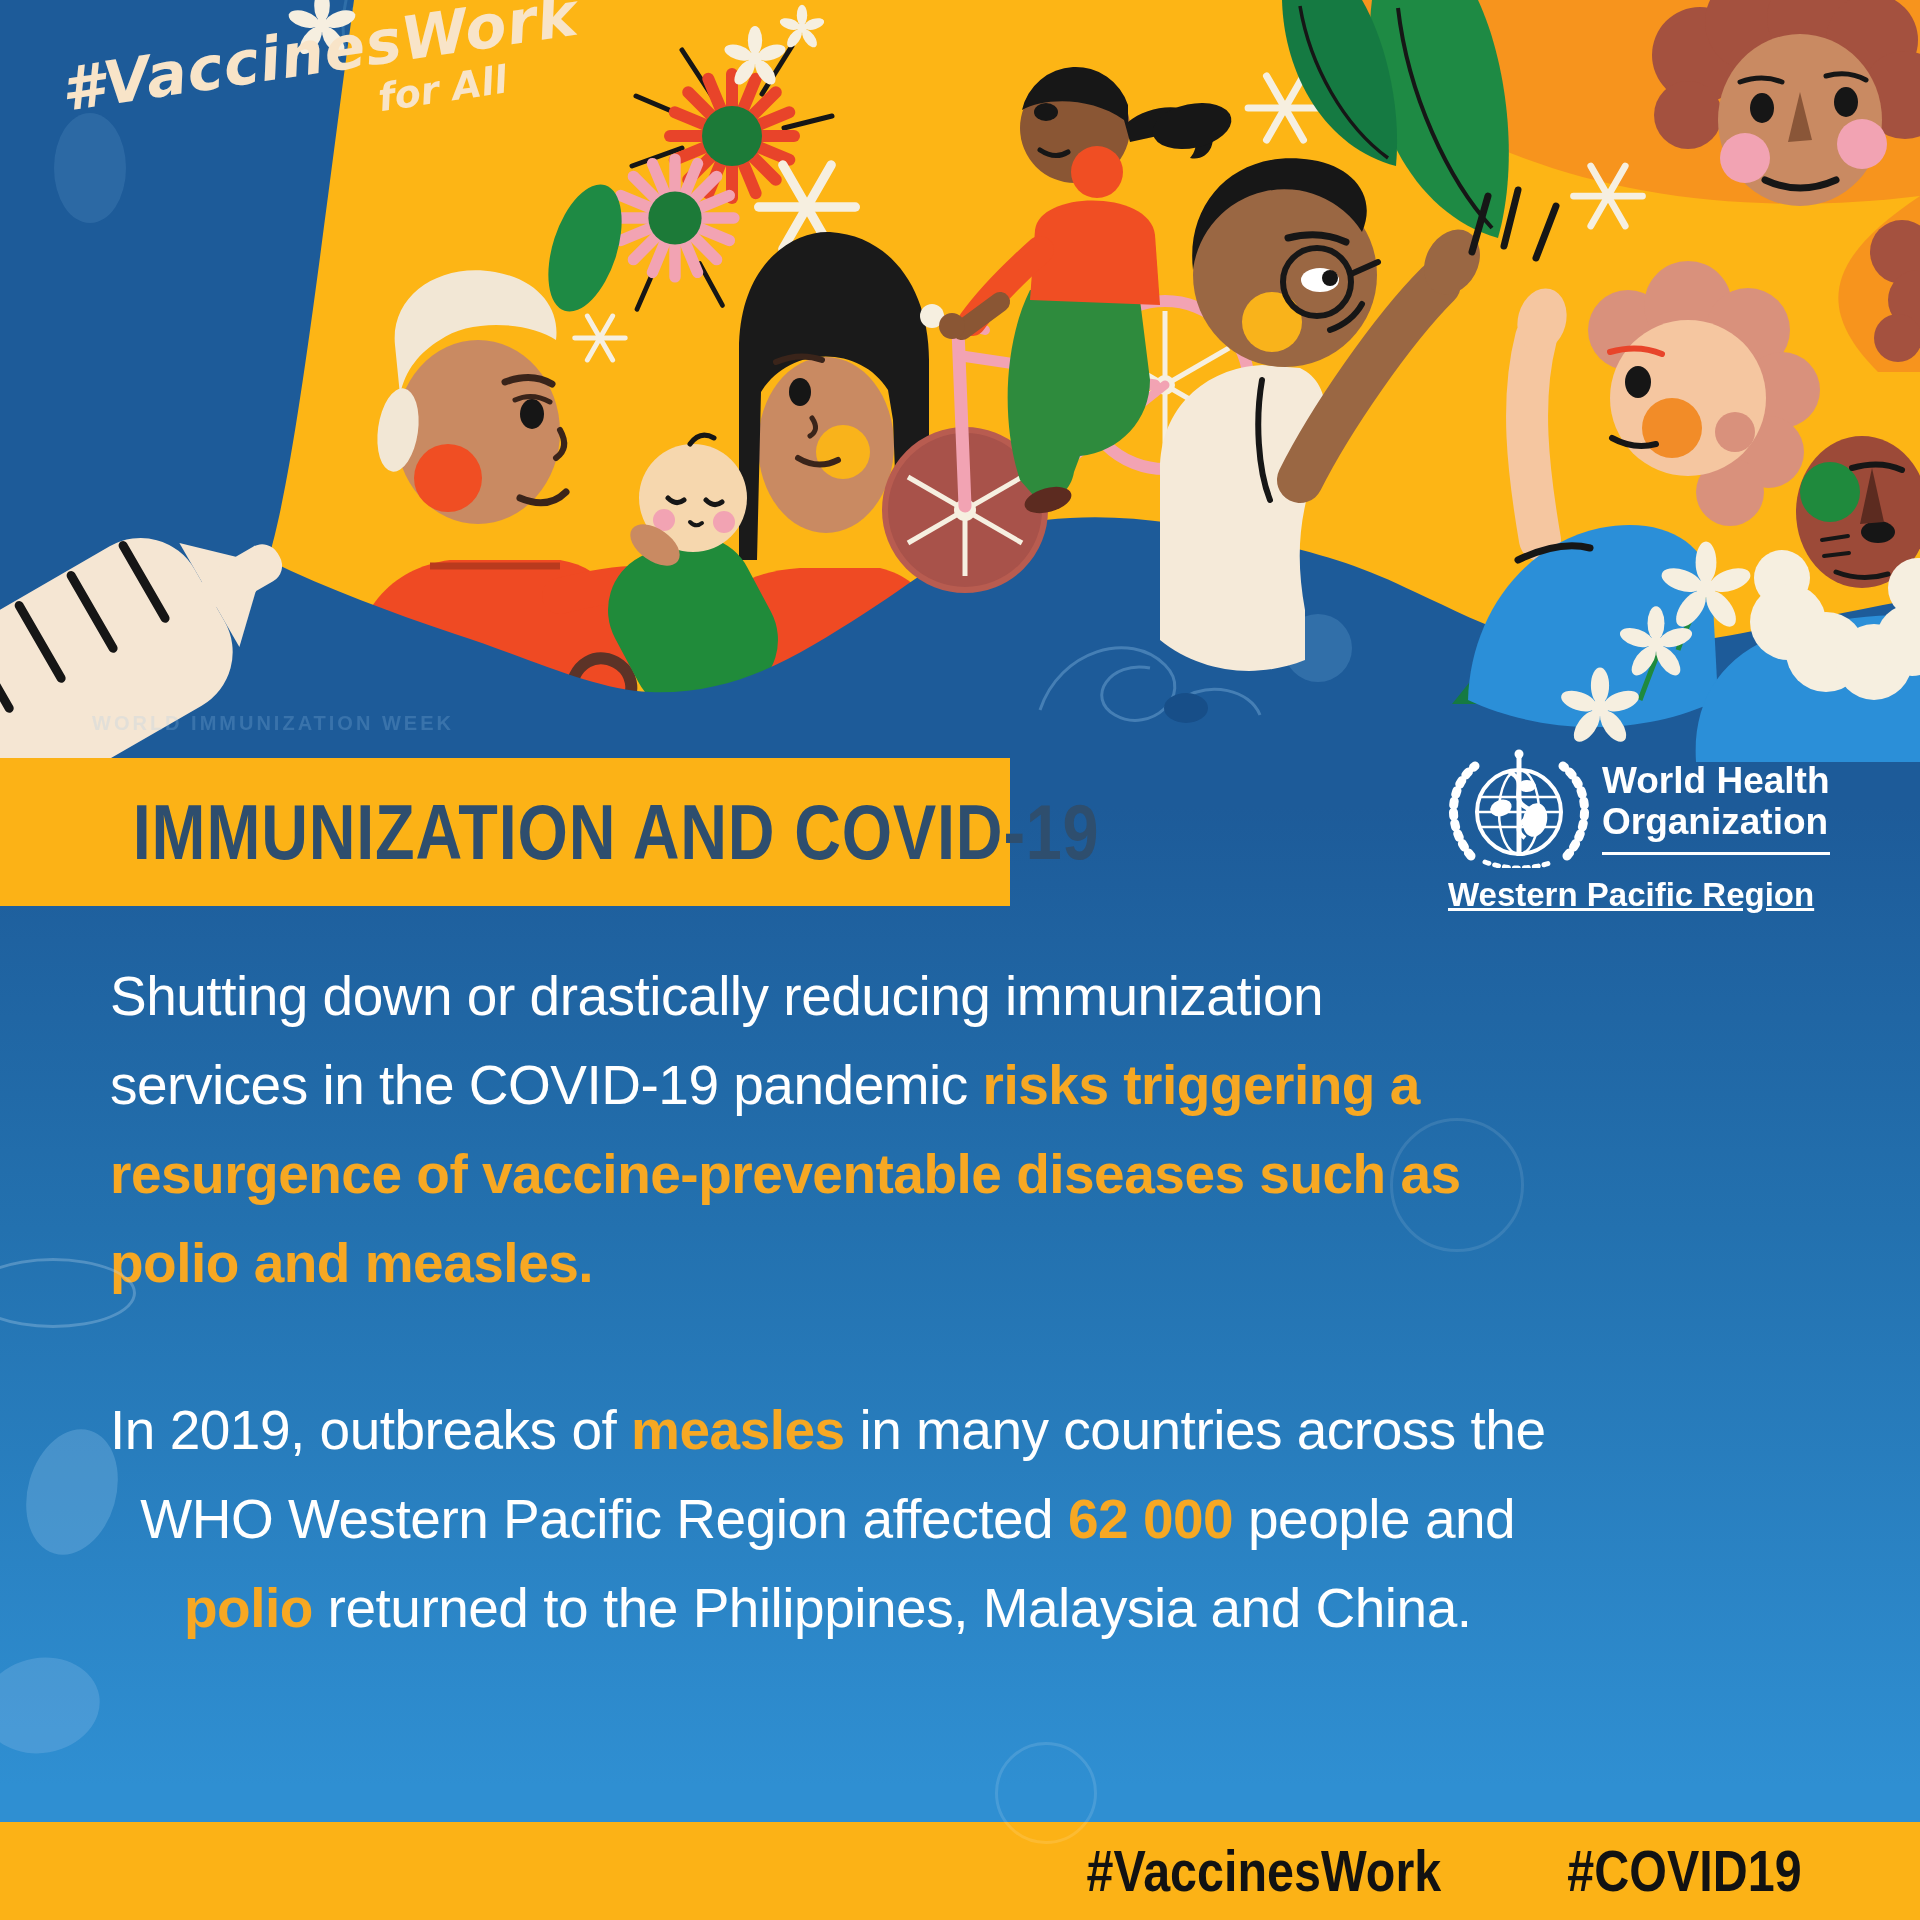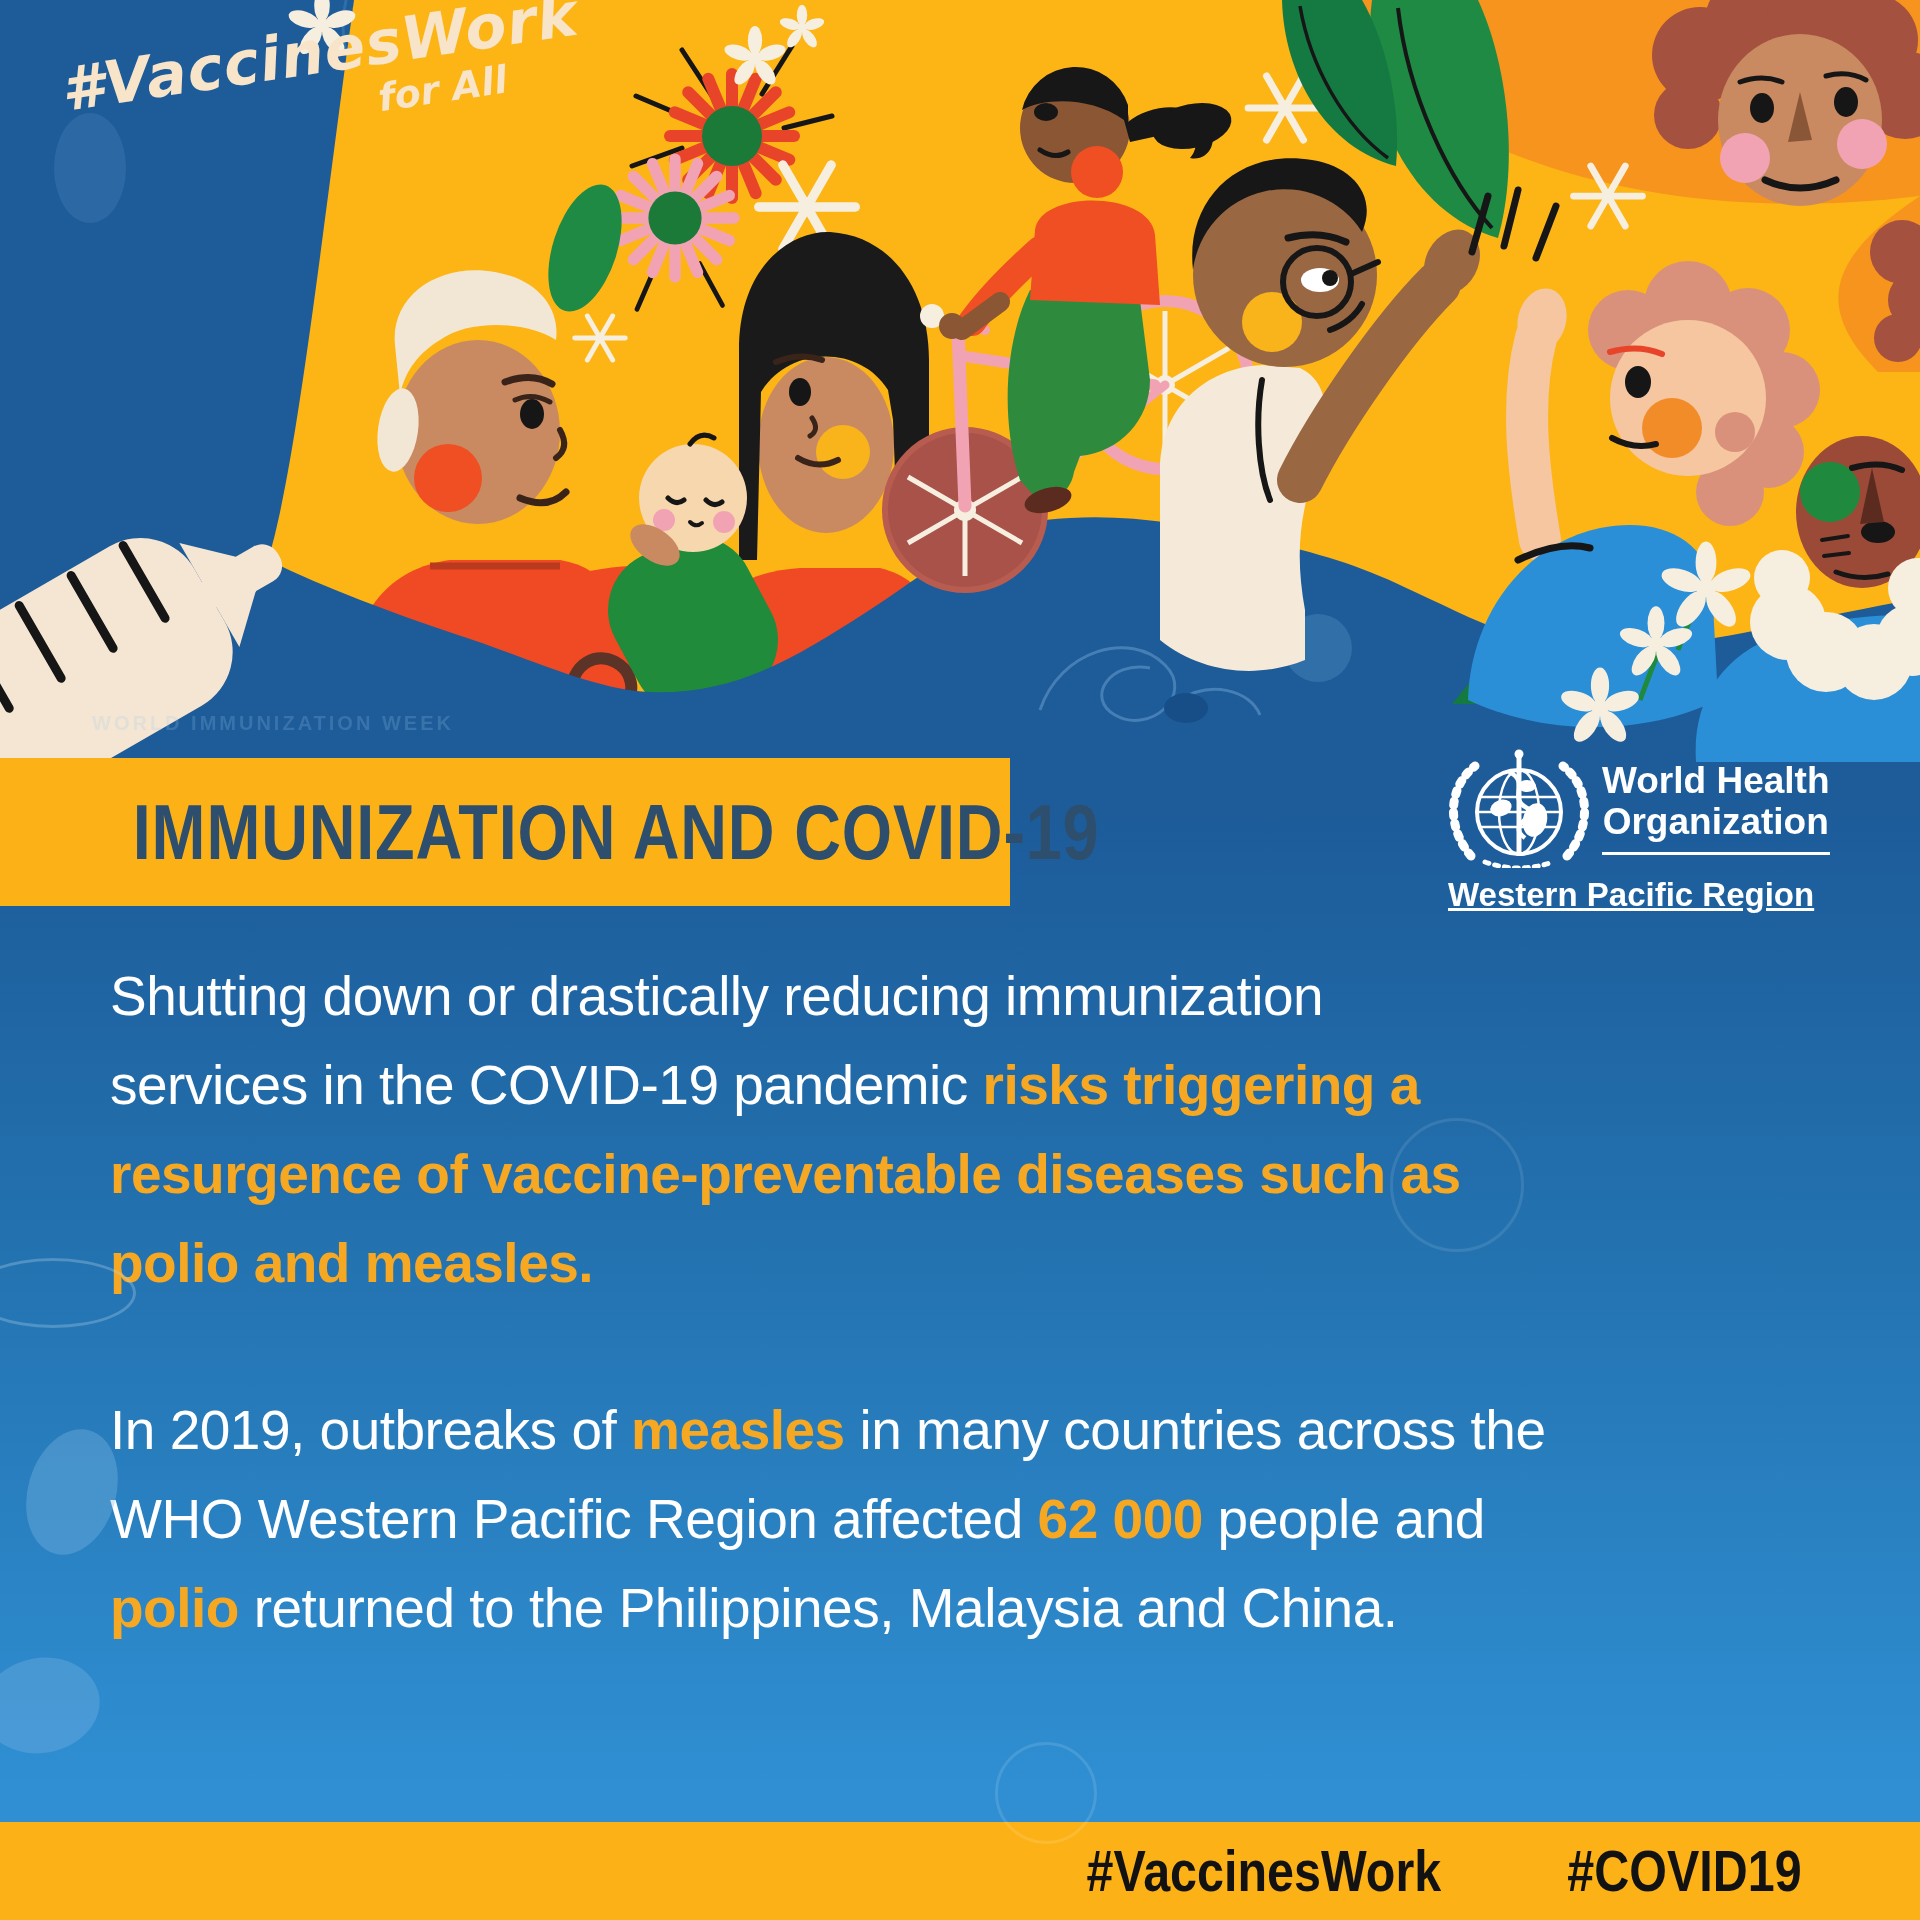--- a/index.html
+++ b/index.html
@@ -17,26 +17,26 @@
   .vw-logo .sub{font-family:"DejaVu Sans",sans-serif;font-weight:bold;font-style:italic;font-size:38px;text-align:right;padding-right:58px;margin-top:-2px;}
   
   .watermark{left:92px;top:712px;font-size:20px;font-weight:bold;letter-spacing:3px;color:rgba(160,200,235,0.22);}
   
   .banner{left:0;top:758px;width:1010px;height:148px;background:var(--banner-yellow,#FCB216);display:flex;align-items:center;}
   .banner h1{margin:0;padding-left:160px;font-size:78px;font-weight:bold;letter-spacing:1px;color:var(--title-navy,#2E4E6E);transform:scaleX(0.83);transform-origin:left center;white-space:nowrap;}
   
   .who{left:1448px;top:746px;width:440px;color:#FFFFFF;}
   .who-top{display:flex;align-items:center;}
   .who-emblem{width:142px;height:122px;flex:0 0 auto;}
-  .who-names{margin-left:12px;font-size:37px;font-weight:bold;line-height:41px;border-bottom:3px solid #FFFFFF;padding-bottom:10px;white-space:nowrap;text-align:center;}
+  .who-names{margin-left:12px;font-size:37px;font-weight:bold;line-height:41px;border-bottom:3px solid #FFFFFF;padding-bottom:10px;white-space:nowrap;}
   .who-region{margin-top:8px;font-size:33px;font-weight:bold;white-space:nowrap;text-decoration:underline;}
   
   .copy{left:110px;top:952px;font-size:55px;line-height:89px;letter-spacing:-0.5px;color:#FFFFFF;}
   .copy .line{white-space:nowrap;height:89px;}
-  .copy .para2{margin-top:78px;}
+  .copy .para2{margin-top:78px;text-align:center;}
   .seg-w{color:#FFFFFF;}
   .seg-o{color:var(--accent-orange,#F7A823);font-weight:bold;}
   
   .footer{left:0;top:1822px;width:1920px;height:98px;background:var(--banner-yellow,#FCB216);display:flex;align-items:center;justify-content:flex-end;gap:85px;padding-right:118px;box-sizing:border-box;}
   .footer span{font-size:57px;font-weight:bold;color:#121212;transform:scaleX(0.85);transform-origin:right center;white-space:nowrap;}
   
   .deco{position:absolute;border-radius:50%;pointer-events:none;}
   .d1{left:28px;top:1428px;width:88px;height:128px;background:rgba(130,185,230,0.35);transform:rotate(16deg);}
   .d2{left:-18px;top:1658px;width:118px;height:95px;background:rgba(130,185,230,0.32);transform:rotate(-10deg);}
   .d3{left:-30px;top:1258px;width:160px;height:64px;border:3px solid rgba(190,215,240,0.30);}

